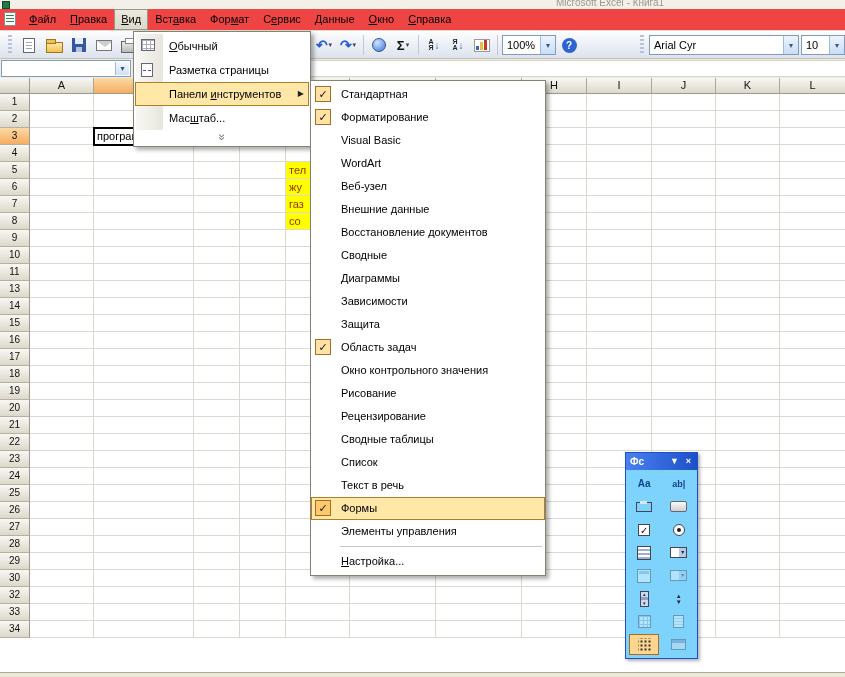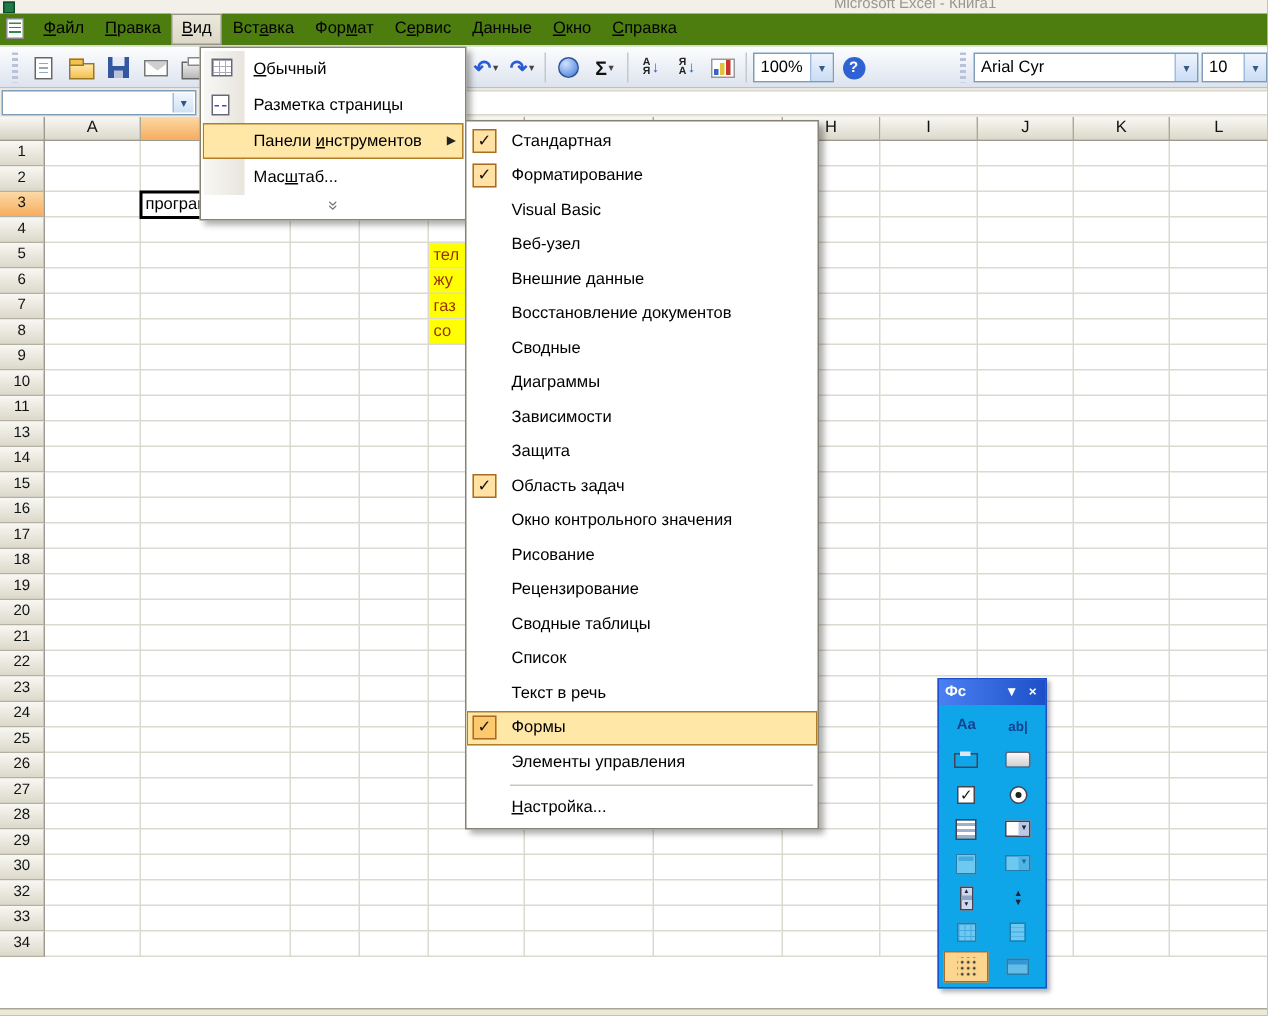--- a/index.html
+++ b/index.html
@@ -6,21 +6,21 @@
   html,body{background:#888;}
   body{font-family:"Liberation Sans",sans-serif;}
   .screen{position:relative;width:845px;height:677px;background:#fff;overflow:hidden;font-size:11px;color:#000;}
 
   
   .titlebar{position:absolute;left:0;top:0;width:845px;height:9px;background:#f2f0e9;overflow:hidden;}
   .app-icon{position:absolute;left:2px;top:1px;width:8px;height:8px;background:#1f7a46;border:1px solid #0d4a29;}
   .title-text{position:absolute;left:556px;top:-3px;font-size:10px;color:#9a978c;white-space:nowrap;}
 
   
-  .menubar{position:absolute;left:0;top:9px;width:845px;height:22px;background:#4d7c0f;border-bottom:1px solid #ddd9cc;display:flex;align-items:stretch;}
+  .menubar{position:absolute;left:0;top:9px;width:845px;height:22px;background:#ef4444;border-bottom:1px solid #ddd9cc;display:flex;align-items:stretch;}
   .wb-icon{width:12px;height:14px;margin:3px 6px 0 4px;background:#fff;border:1px solid #8a8a8a;position:relative;}
   .wb-icon::before{content:"";position:absolute;left:1px;top:2px;right:1px;height:8px;
      background:repeating-linear-gradient(180deg,#2f8a50 0 1px,transparent 1px 3px);}
   .mb-items{display:flex;}
   .menu-item{padding:0 7px;line-height:21px;cursor:default;white-space:nowrap;}
   .menu-item.active{background:linear-gradient(#eceadd,#dbd7c8);box-shadow:inset 0 0 0 1px #98958a;}
 
   
   .toolbar{position:absolute;left:0;top:31px;width:845px;height:28px;background:linear-gradient(#fcfdfe,#dde3ee);border-bottom:1px solid #c2bfb3;}
   .tb-grip{width:4px;height:20px;margin:0 3px 0 2px;background:repeating-linear-gradient(180deg,#b9c2d6 0 2px,transparent 2px 4px);}
@@ -100,21 +100,21 @@
 
   
   .toolbars-submenu{position:absolute;left:310px;top:80px;width:236px;background:#fff;border:1px solid #868374;box-shadow:3px 3px 4px rgba(0,0,0,.32);z-index:60;padding:2px 0;}
   .sm-item{position:relative;height:23px;line-height:23px;padding-left:30px;white-space:nowrap;cursor:default;}
   .sm-item.highlight{background:#ffe7a8;box-shadow:inset 0 0 0 1px #b17e28;}
   .check{position:absolute;left:4px;top:3px;width:16px;height:16px;background:#ffe2a4;border:1px solid #a96c25;text-align:center;line-height:14px;font-size:11px;color:#111;}
   .sm-item.highlight .check{background:#fcc96f;}
   .sm-sep{height:1px;background:#c9c6ba;margin:3px 3px 3px 29px;}
 
   
-  .forms-toolbar{position:absolute;left:625px;top:452px;width:73px;z-index:40;border:1px solid #1d50c8;background:#0ea5e9;box-shadow:2px 2px 3px rgba(0,0,0,.3);}
+  .forms-toolbar{position:absolute;left:625px;top:452px;width:73px;z-index:40;border:1px solid #1d50c8;background:#7dd3fc;box-shadow:2px 2px 3px rgba(0,0,0,.3);}
   .ft-title{height:17px;background:linear-gradient(90deg,#4a80f2,#1d50c8);color:#fff;font-weight:bold;font-size:10px;display:flex;align-items:center;padding:0 2px 0 4px;gap:1px;}
   .ft-title .t{flex:1;overflow:hidden;white-space:nowrap;}
   .ft-btn{width:13px;height:13px;color:#fff;display:flex;align-items:center;justify-content:center;font-size:9px;line-height:13px;}
   .ft-body{padding:3px 2px;display:grid;grid-template-columns:repeat(2,1fr);gap:2px;justify-items:center;}
   .f-btn{width:30px;height:21px;display:flex;align-items:center;justify-content:center;border:1px solid transparent;}
   .f-btn.disabled{opacity:.4;}
   .f-btn.pressed{background:#fcd68e;border:1px solid #a96c25;}
 
   .g-flabel{font-size:10px;font-weight:bold;color:#16418f;}
   .g-fedit{font-size:9px;font-weight:bold;color:#16418f;}
@@ -798,20 +798,21 @@
       </div>
     <div class="vm-chevron">
         <b>»</b>
       </div>
   </div>
 
   <div class="toolbars-submenu">
       <div class="sm-item"><span class="check">✓</span><span class="sm-label">Стандартная</span></div>
       <div class="sm-item"><span class="check">✓</span><span class="sm-label">Форматирование</span></div>
       <div class="sm-item"><span class="sm-label">Visual Basic</span></div>
+      <div class="sm-item"><span class="sm-label">WordArt</span></div>
       <div class="sm-item"><span class="sm-label">Веб-узел</span></div>
       <div class="sm-item"><span class="sm-label">Внешние данные</span></div>
       <div class="sm-item"><span class="sm-label">Восстановление документов</span></div>
       <div class="sm-item"><span class="sm-label">Сводные</span></div>
       <div class="sm-item"><span class="sm-label">Диаграммы</span></div>
       <div class="sm-item"><span class="sm-label">Зависимости</span></div>
       <div class="sm-item"><span class="sm-label">Защита</span></div>
       <div class="sm-item"><span class="check">✓</span><span class="sm-label">Область задач</span></div>
       <div class="sm-item"><span class="sm-label">Окно контрольного значения</span></div>
       <div class="sm-item"><span class="sm-label">Рисование</span></div>

